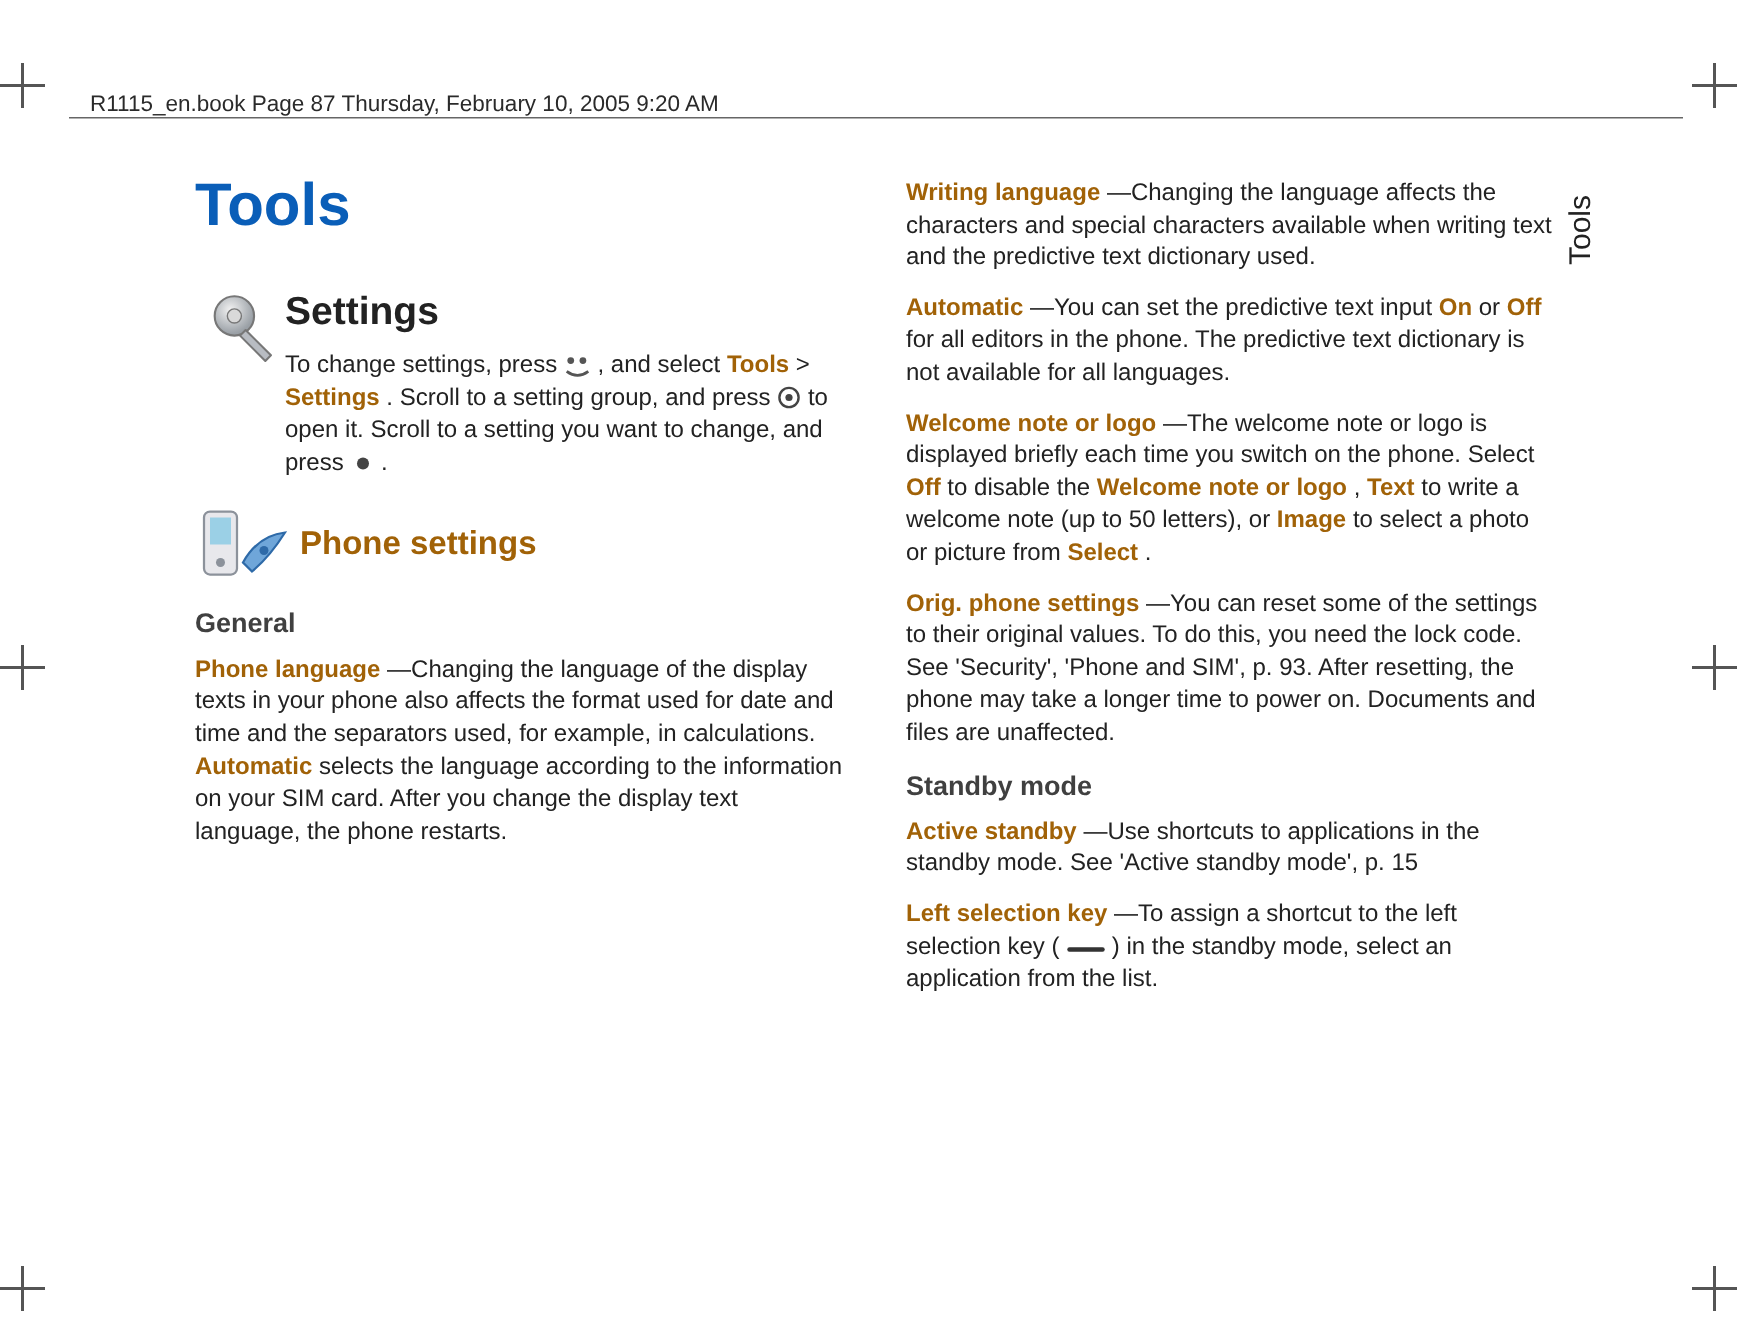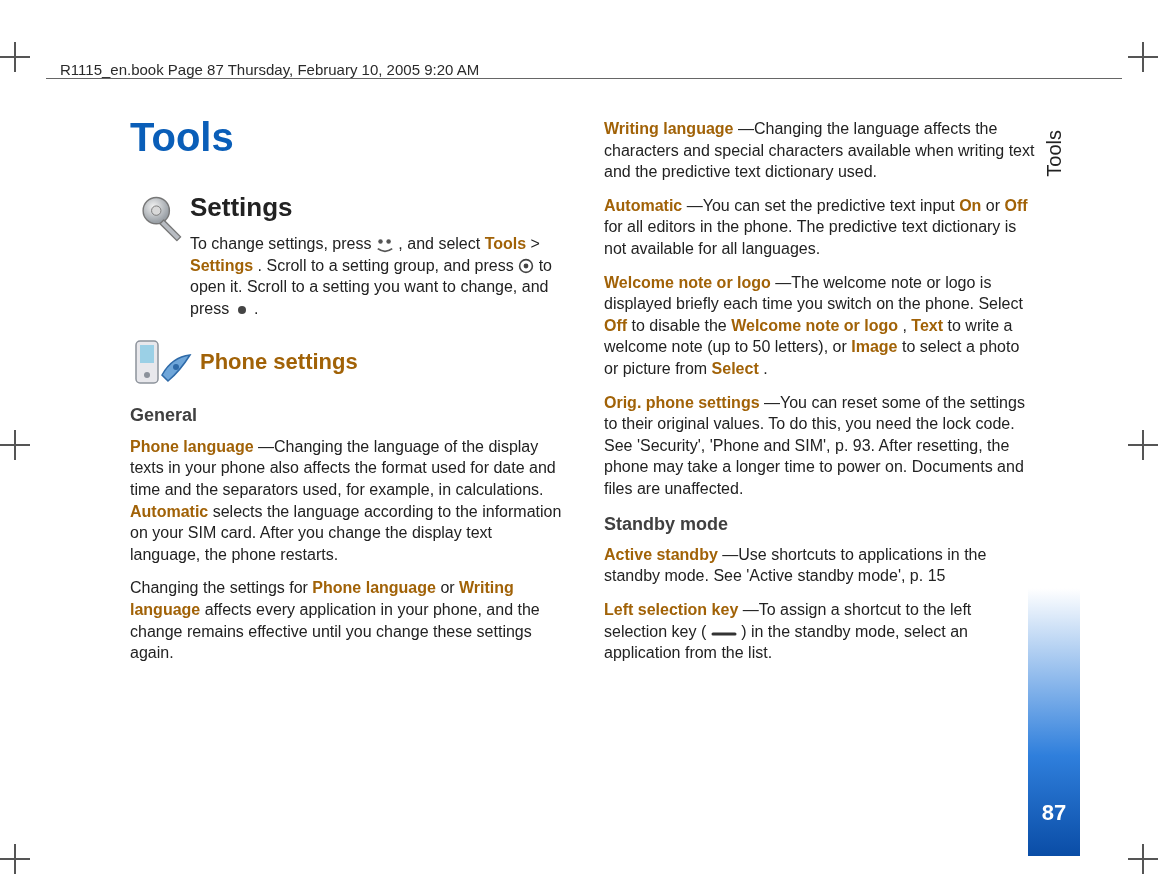--- a/index.html
+++ b/index.html
@@ -160,23 +160,20 @@
 <div class="crop-mark cm-mid-left"><span class="target-glyph"></span></div>
 <div class="crop-mark cm-mid-right"><span class="target-glyph"></span></div>
 
 <div class="header-band">
   <span class="header-text">R1115_en.book  Page 87  Thursday, February 10, 2005  9:20 AM</span>
 </div>
 <div class="hrule"></div>
 
 <div class="sidebar">
   <div class="vlabel">Tools</div>
-  <div class="gradient">
-    <div class="pagenum">87</div>
-  </div>
 </div>
 
 <div class="page">
 
   <div class="col">
     <h1 class="main-title">Tools</h1>
 
     <div class="icon-row">
       <svg class="settings-icon" viewBox="0 0 64 64">
         <defs>
@@ -229,27 +226,20 @@
 
     <h4>General</h4>
 
     <p>
       <span class="blue">Phone language</span>
       <span>—Changing the language of the display texts in your phone also affects the format used for date and time and the separators used, for example, in calculations. </span>
       <span class="blue">Automatic</span>
       <span> selects the language according to the information on your SIM card. After you change the display text language, the phone restarts.</span>
     </p>
 
-    <p>
-      <span>Changing the settings for </span>
-      <span class="blue">Phone language</span>
-      <span> or </span>
-      <span class="blue">Writing language</span>
-      <span> affects every application in your phone, and the change remains effective until you change these settings again.</span>
-    </p>
   </div>
 
   <div class="col">
     <p>
       <span class="blue">Writing language</span>
       <span>—Changing the language affects the characters and special characters available when writing text and the predictive text dictionary used.</span>
     </p>
 
     <p>
       <span class="blue">Automatic</span>

